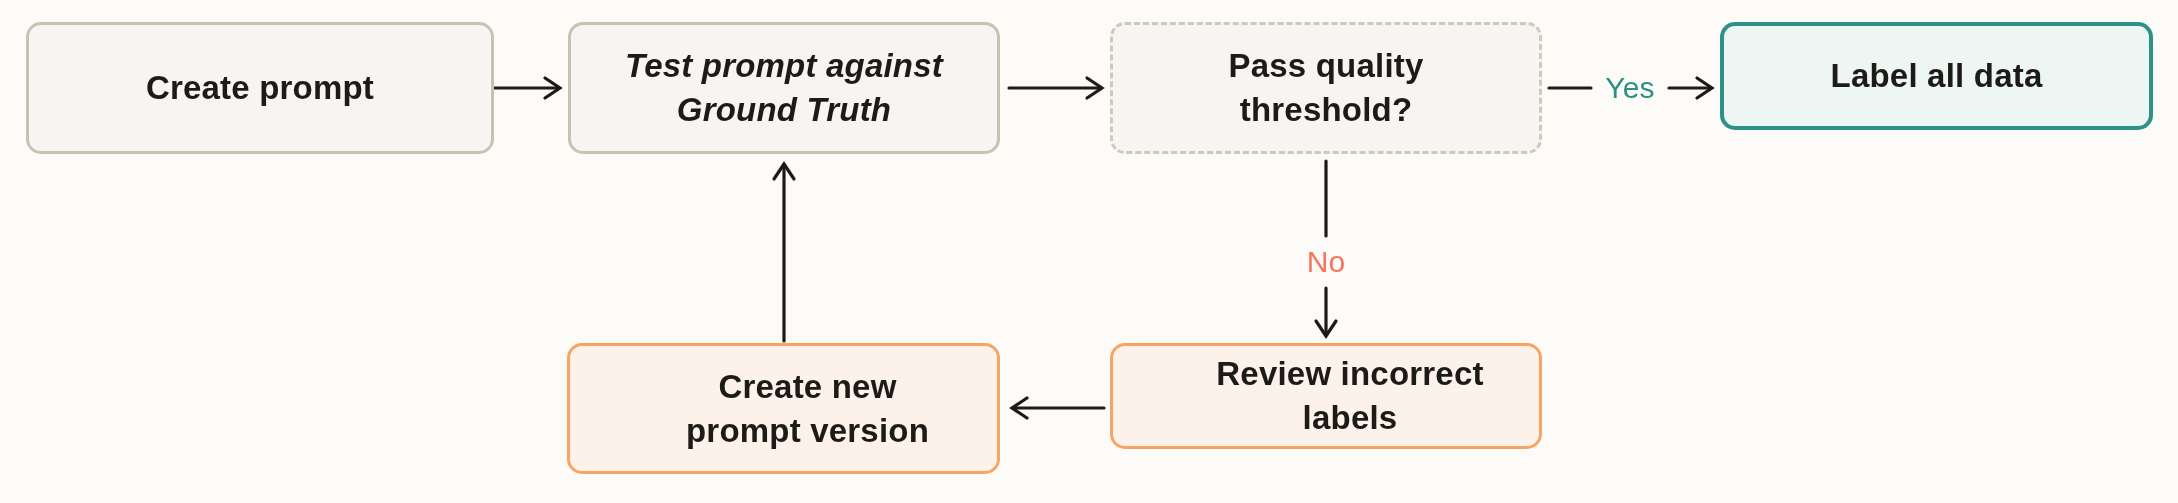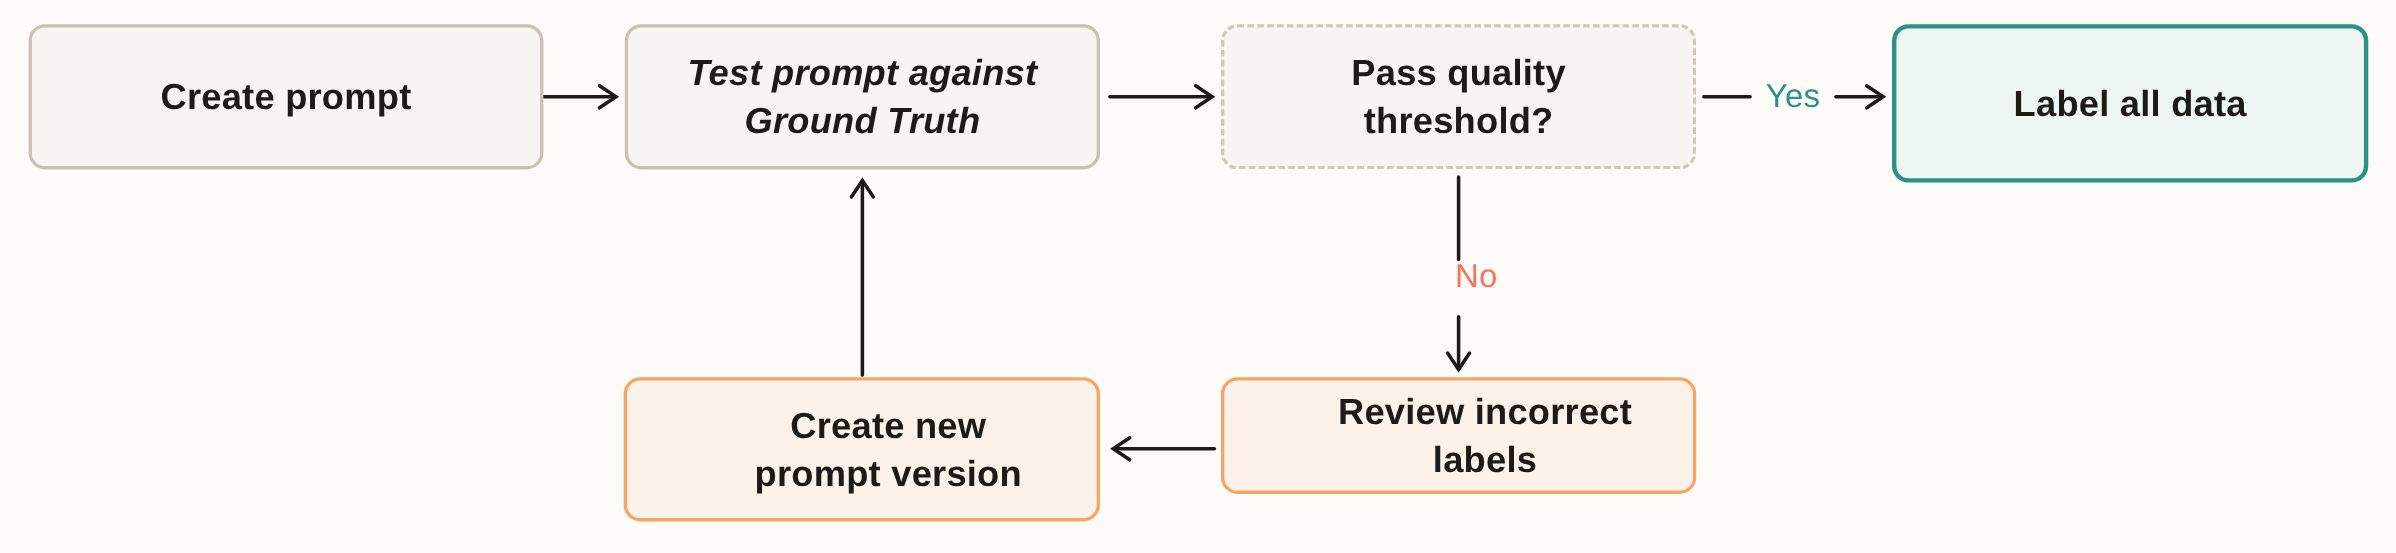--- a/index.html
+++ b/index.html
@@ -82,29 +82,29 @@
   </div>
 
   <div class="node node-neutral" style="left:568px;top:22px;width:432px;height:132px;font-style:italic;">
     <span class="label" style="max-width:380px;">Test prompt against Ground Truth</span>
   </div>
 
   <div class="node node-dashed" style="left:1110px;top:22px;width:432px;height:132px;">
     <span class="label" style="max-width:300px;">Pass quality threshold?</span>
   </div>
 
-  <div class="node node-teal" style="left:1720px;top:22px;width:433px;height:144px;">
+  <div class="node node-teal" style="left:1720px;top:22px;width:433px;height:108px;">
     <span class="label">Label all data</span>
   </div>
 
   <div class="node node-orange" style="left:1110px;top:343px;width:432px;height:106px;">
     <span class="label" style="max-width:330px;">Review incorrect labels</span>
   </div>
 
   <div class="node node-orange" style="left:567px;top:343px;width:433px;height:131px;">
     <span class="label" style="max-width:285px;">Create new prompt version</span>
   </div>
 
   <span class="edge-label edge-label-yes" style="left:1630px;top:88px;">Yes</span>
 
-  <span class="edge-label edge-label-no" style="left:1326px;top:252px;margin-left:16px;">No</span>
+  <span class="edge-label edge-label-no" style="left:1326px;top:262px;">No</span>
 
 </div>
 
 </body></html>

